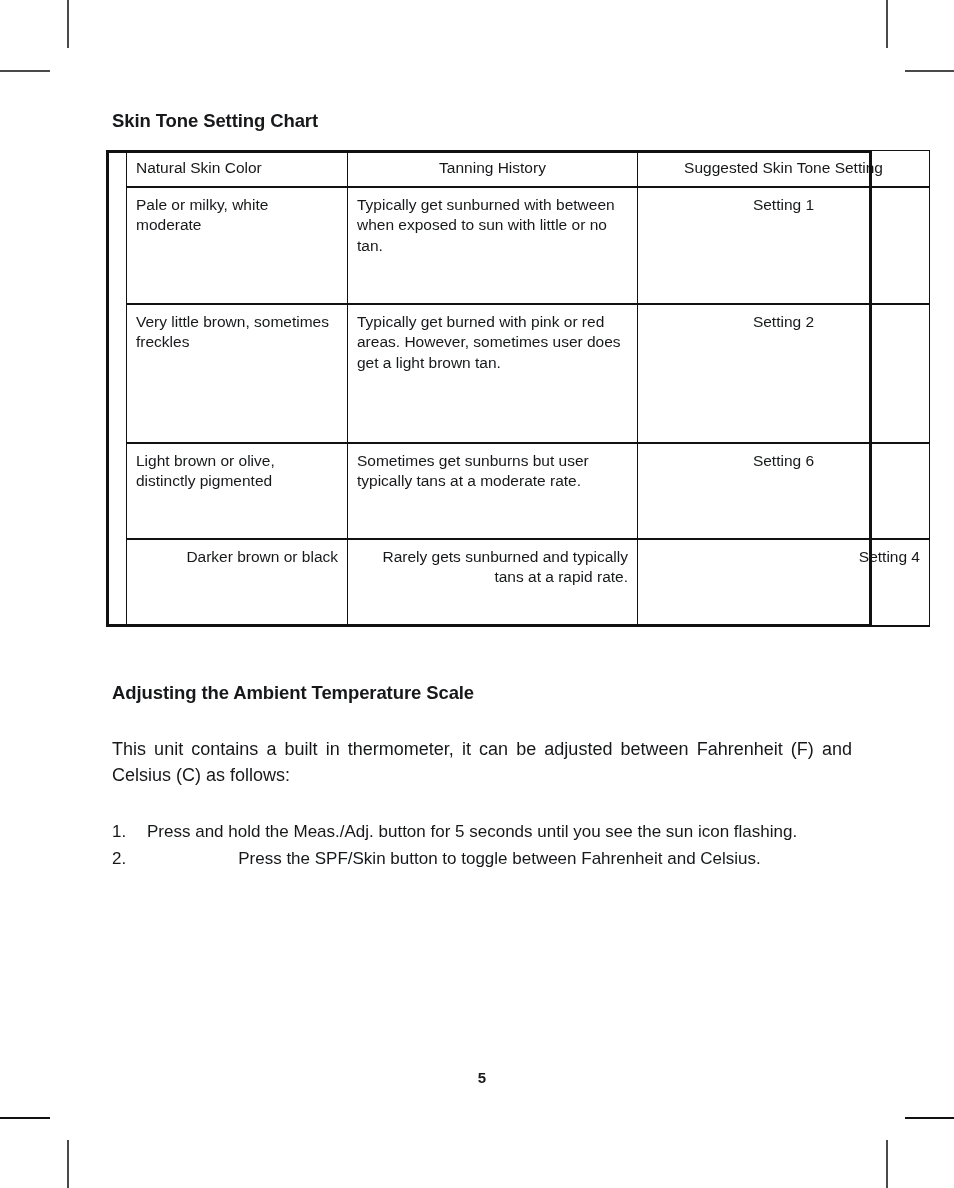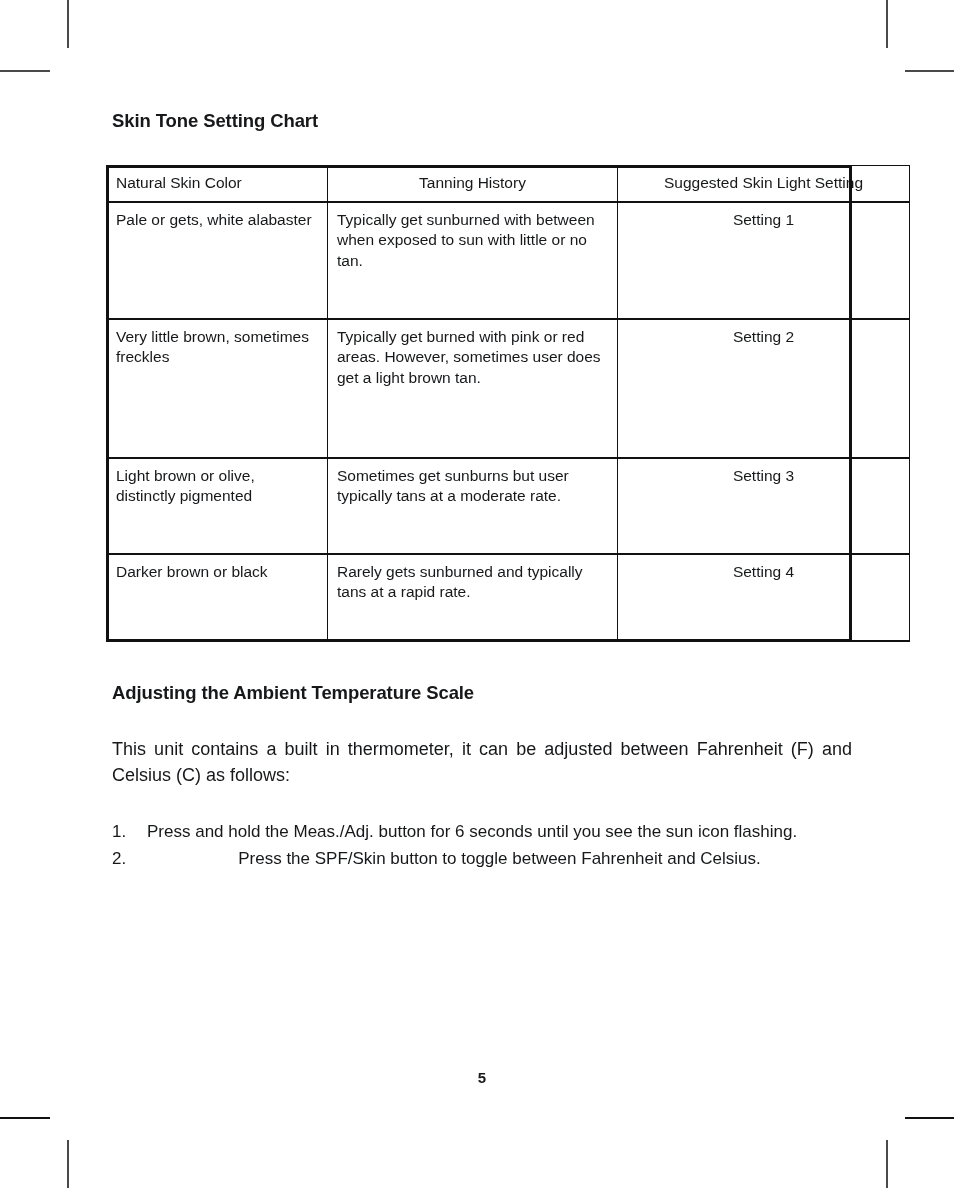--- a/index.html
+++ b/index.html
@@ -75,38 +75,38 @@
   table.tone-table tr.header-row td.c1 { text-align: left; }
   table.tone-table tr.header-row td.c2,
   table.tone-table tr.header-row td.c3 { text-align: center; }
 
   td.c1 { width: 202px; text-align: left; }
   td.c2 { width: 271px; text-align: left; padding-left: 36px; }
   td.c3 { width: 273px; text-align: center; }
 
   
   table.tone-table { outline: none; }
-  .tbl-wrap { position: absolute; top: 165px; left: -6px; width: 746px; }
+  .tbl-wrap { position: absolute; top: 150px; left: -6px; width: 746px; padding-left: 20px; }
   .tbl-wrap table.tone-table { position: static; top: auto; left: auto; }
   .tbl-wrap::after {
     content: "";
     position: absolute;
     left: 0; top: 0; right: 0; bottom: 0;
     border: 3px solid #111;
     pointer-events: none;
   }
 
   td.c1, td.c2 { border-right-width: 2.6px; }
   tr.header-row td { border-bottom-width: 2.6px; }
   tr.body-row td { border-bottom-width: 2.6px; }
 
   .row-h1 td { height: 100px; }
   .row-h2 td { height: 122px; }
   .row-h3 td { height: 79px; }
-  .row-h4 td { height: 70px; }
+  .row-h4 td { height: 70px; text-align: right; }
 
   
   p.body-para {
     position: absolute;
     left: 0;
     width: 740px;
     margin: 0;
     font-size: 18px;
     line-height: 1.43;
     text-align: justify;
@@ -169,54 +169,54 @@
 <div class="page">
 
   <h2 class="section-heading heading-chart">Skin Tone Setting Chart</h2>
 
   <div class="tbl-wrap">
     <table class="tone-table">
       <tbody>
         <tr class="header-row">
           <td class="c1">Natural Skin Color</td>
           <td class="c2">Tanning History</td>
-          <td class="c3">Suggested Skin Light Setting</td>
+          <td class="c3">Suggested Skin Tone Setting</td>
         </tr>
         <tr class="body-row row-h1">
-          <td class="c1">Pale or gets, white alabaster</td>
+          <td class="c1">Pale or milky, white moderate</td>
           <td class="c2">Typically get sunburned with between when exposed to sun with little or no tan.</td>
           <td class="c3">Setting 1</td>
         </tr>
         <tr class="body-row row-h2">
           <td class="c1">Very little brown, sometimes freckles</td>
           <td class="c2">Typically get burned with pink or red areas. However, sometimes user does get a light brown tan.</td>
           <td class="c3">Setting 2</td>
         </tr>
         <tr class="body-row row-h3">
           <td class="c1">Light brown or olive, distinctly pigmented</td>
           <td class="c2">Sometimes get sunburns but user typically tans at a moderate rate.</td>
-          <td class="c3">Setting 3</td>
+          <td class="c3">Setting 6</td>
         </tr>
         <tr class="body-row row-h4">
           <td class="c1">Darker brown or black</td>
           <td class="c2">Rarely gets sunburned and typically tans at a rapid rate.</td>
           <td class="c3">Setting 4</td>
         </tr>
       </tbody>
     </table>
   </div>
 
   <h2 class="section-heading heading-adjust">Adjusting the Ambient Temperature Scale</h2>
 
   <p class="body-para para-intro">This unit contains a built in thermometer, it can be adjusted between Fahrenheit (F) and Celsius (C) as follows:</p>
 
   <ol class="steps">
     <li class="justified">
       <span class="num">1.</span>
-      <span class="txt">Press and hold the Meas./Adj. button for 6 seconds until you see the sun icon flashing.</span>
+      <span class="txt">Press and hold the Meas./Adj. button for 5 seconds until you see the sun icon flashing.</span>
     </li>
     <li class="nowrap-line">
       <span class="num">2.</span>
       <span class="txt">Press the SPF/Skin button to toggle between Fahrenheit and Celsius.</span>
     </li>
   </ol>
 
   <div class="page-number">5</div>
 
 </div>

